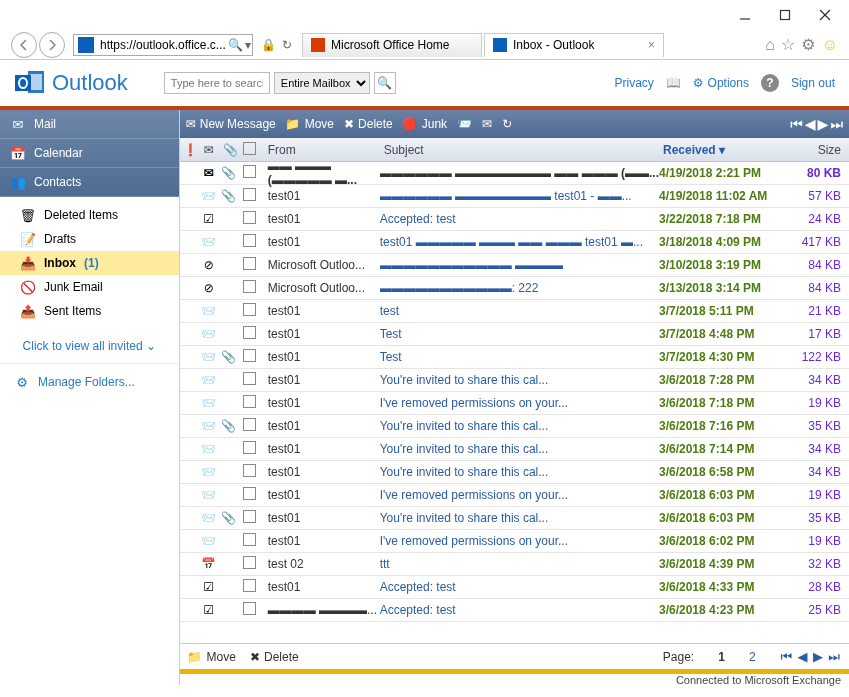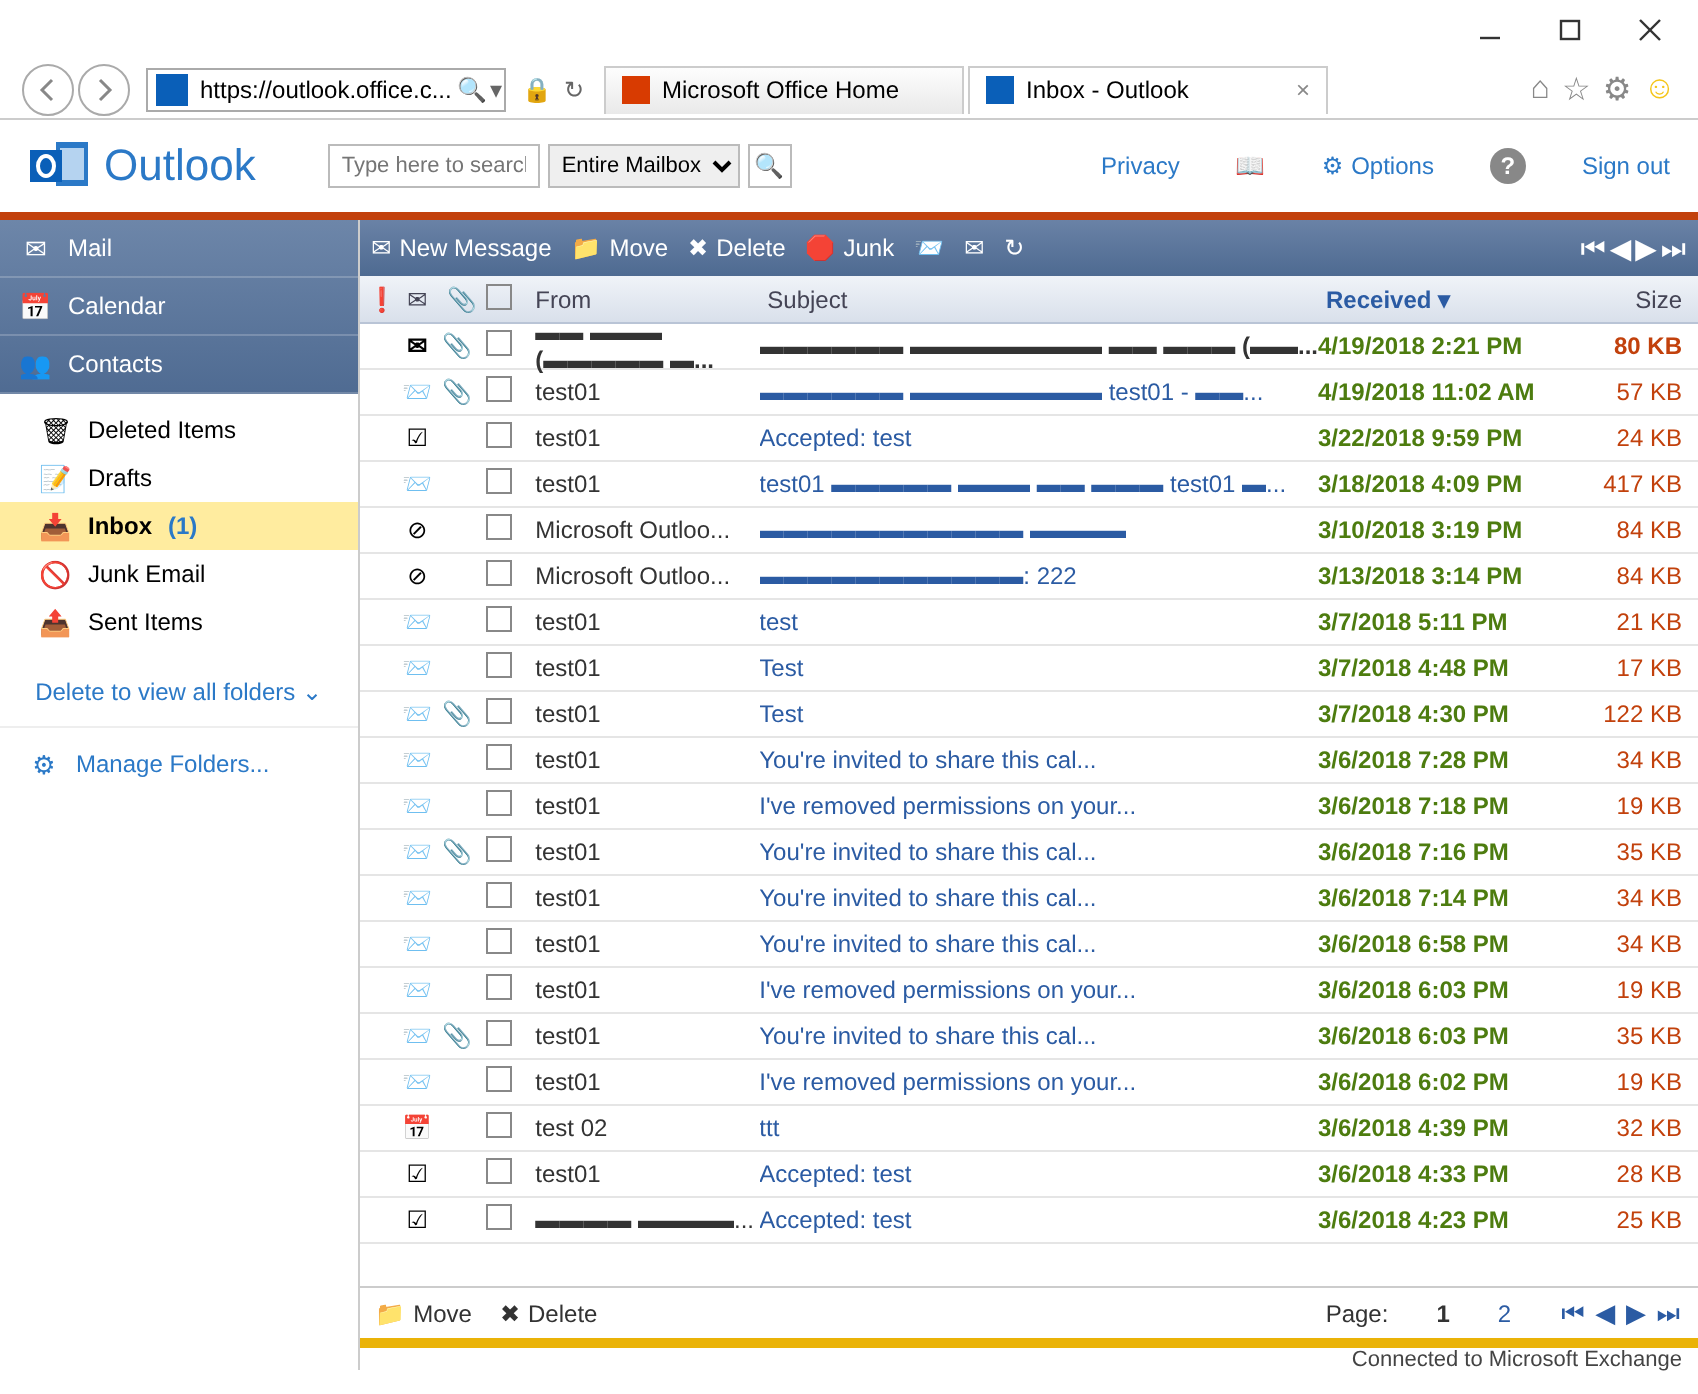--- a/index.html
+++ b/index.html
@@ -28,21 +28,21 @@
 
 
 .owa-header { height: 50px; display: flex; align-items: center; padding: 6px 14px; border-bottom: 4px solid #c2410c; }
 .logo-box { display: flex; align-items: center; gap: 6px; }
 .logo-icon { width: 32px; height: 32px; }
 .logo-text { color: #2b79c7; font-size: 22px; font-weight: 400; }
 .search-area { margin-left: 36px; display: flex; align-items: center; gap: 4px; }
 .search-input { border: 1px solid #bbb; height: 22px; width: 106px; padding: 0 6px; font-size: 11px; color: #666; }
 .scope-select { border: 1px solid #bbb; height: 22px; font-size: 11px; padding: 0 2px; }
 .search-btn { width: 22px; height: 22px; border: 1px solid #bbb; display: flex; align-items: center; justify-content: center; cursor: pointer; color: #2b79c7; }
-.header-links { margin-left: auto; display: flex; align-items: center; gap: 28px; color: #2b79c7; font-size: 12px; }
+.header-links { margin-left: auto; display: flex; align-items: center; gap: 12px; color: #2b79c7; font-size: 12px; }
 .header-links > * { cursor: pointer; display: flex; align-items: center; gap: 4px; }
 .help-icon { width: 18px; height: 18px; border-radius: 50%; background: #888; color: #fff; display: flex; align-items: center; justify-content: center; font-weight: bold; font-size: 12px; }
 
 
 .content { display: flex; height: 575px; }
 .sidebar { width: 200px; background: #fff; border-right: 1px solid #ccc; display: flex; flex-direction: column; }
 .nav-sect { background: linear-gradient(#6d86a9, #4f6b92); color: #fff; }
 .nav-item { display: flex; align-items: center; gap: 8px; padding: 6px 10px; cursor: pointer; font-size: 13px; border-bottom: 1px solid rgba(255,255,255,0.2); }
 .folder-list { padding: 6px 0; }
 .folder-item { display: flex; align-items: center; gap: 8px; padding: 4px 12px 4px 20px; cursor: pointer; font-size: 12px; }
@@ -67,21 +67,21 @@
 .c-from { width: 118px; padding-left: 6px !important; }
 .c-subj { flex: 1; }
 .c-recv { width: 138px; color: #2b5ba3; font-weight: bold; }
 .c-size { width: 52px; text-align: right; padding-right: 8px !important; }
 
 .msg-list { flex: 1; overflow-y: auto; }
 .msg-row { display: flex; align-items: center; height: 23px; border-bottom: 1px solid #e5e5e5; font-size: 12px; cursor: pointer; }
 .msg-row .c-from { color: #333; }
 .msg-row .c-subj { color: #2b5ba3; overflow: hidden; white-space: nowrap; text-overflow: ellipsis; }
 .msg-row .c-recv { color: #4d7c0f; }
-.msg-row .c-size { color: #c2410c; }
+.msg-row .c-size { color: #6d28d9; }
 .msg-row.unread { font-weight: bold; }
 .msg-row.unread .c-subj { color: #333; }
 .chk { width: 13px; height: 13px; border: 1px solid #888; display: inline-block; }
 
 .bottom-bar { height: 26px; border-top: 1px solid #ccc; display: flex; align-items: center; padding: 0 8px; gap: 14px; font-size: 12px; }
 .bottom-bar .tb-item { color: #333; }
 .pager { margin-left: auto; display: flex; align-items: center; gap: 24px; color: #333; }
 .pager a { color: #2b5ba3; cursor: pointer; }
 .pager-arrows span { color: #2b5ba3; cursor: pointer; font-size: 13px; margin: 0 1px; }
 
@@ -211,21 +211,21 @@
         </div>
       <div class="folder-item">
           <span class="ficon">🚫</span>
           <span>Junk Email</span>
         </div>
       <div class="folder-item">
           <span class="ficon">📤</span>
           <span>Sent Items</span>
         </div>
     </div>
-    <div class="view-all"><span>Delete to view all folders</span> <span>⌄</span></div>
+    <div class="view-all"><span>Click to view all invited</span> <span>⌄</span></div>
     <div class="manage">
         <span class="ficon">⚙</span>
         <span>Manage Folders...</span>
       </div>
   </div>
 
   <div class="list-pane">
     <div class="toolbar">
       <div class="tb-item">
           <span>✉</span>
@@ -293,21 +293,21 @@
           <div class="c-recv">4/19/2018 11:02 AM</div>
           <div class="c-size">57 KB</div>
         </div>
         <div class="msg-row">
           <div class="c-flag"></div>
           <div class="c-icon">☑</div>
           <div class="c-att"></div>
           <div class="c-chk"><span class="chk"></span></div>
           <div class="c-from">test01</div>
           <div class="c-subj">Accepted: test</div>
-          <div class="c-recv">3/22/2018 9:59 PM</div>
+          <div class="c-recv">3/22/2018 7:18 PM</div>
           <div class="c-size">24 KB</div>
         </div>
         <div class="msg-row">
           <div class="c-flag"></div>
           <div class="c-icon">📨</div>
           <div class="c-att"></div>
           <div class="c-chk"><span class="chk"></span></div>
           <div class="c-from">test01</div>
           <div class="c-subj">test01 ▬▬▬▬▬ ▬▬▬ ▬▬ ▬▬▬ test01 ▬...</div>
           <div class="c-recv">3/18/2018 4:09 PM</div>

